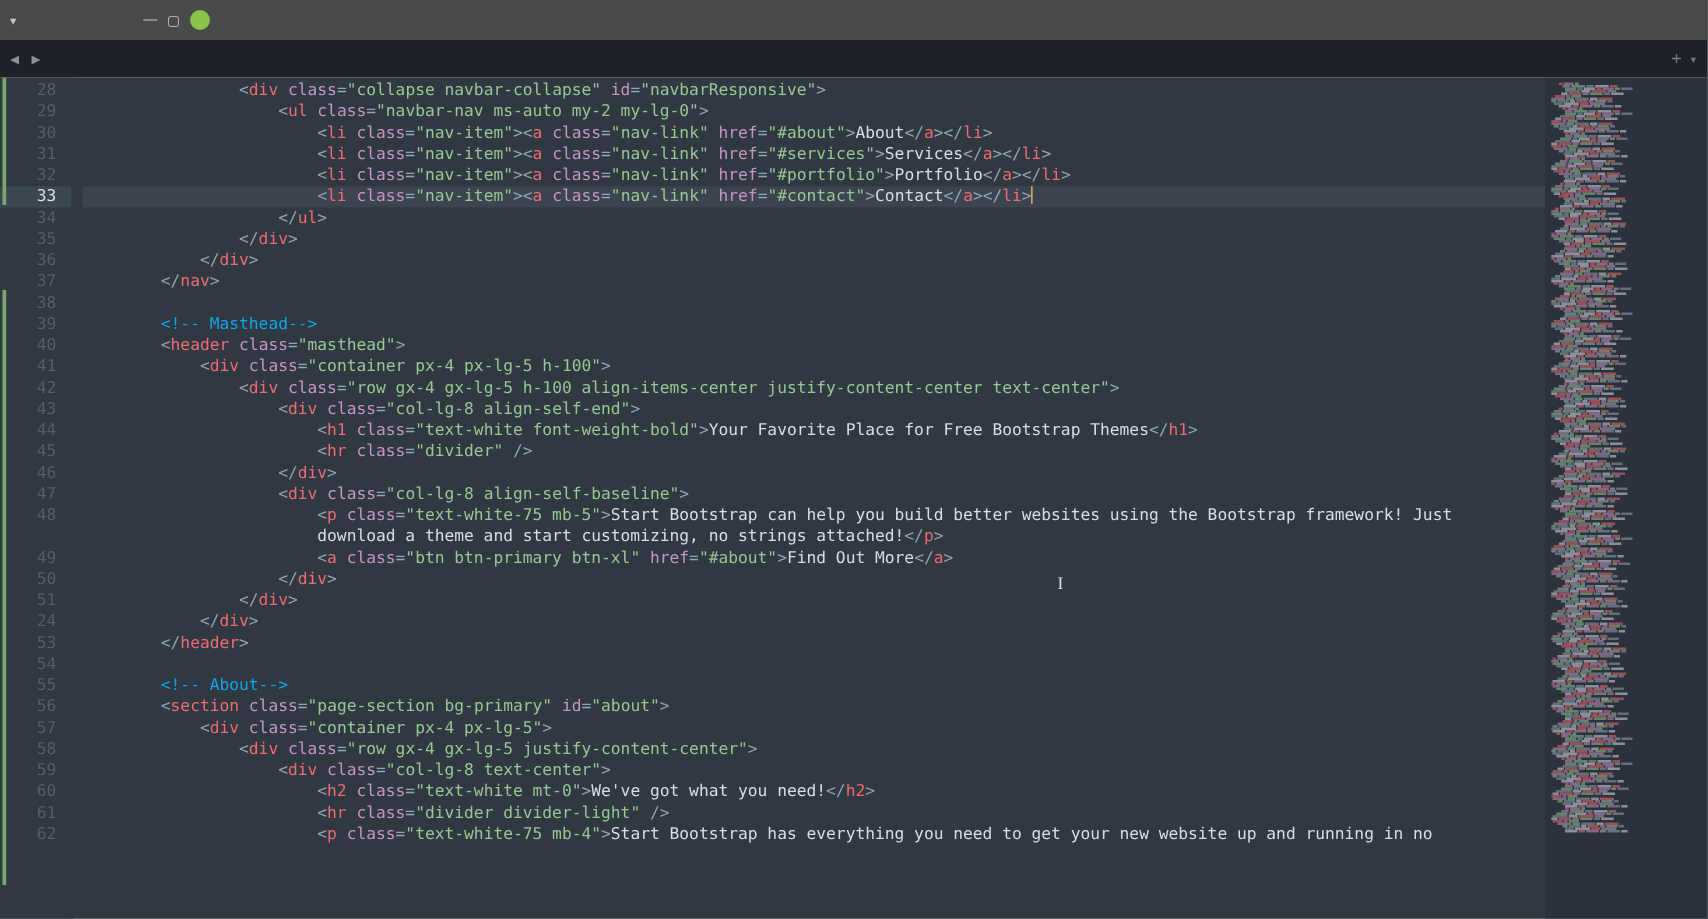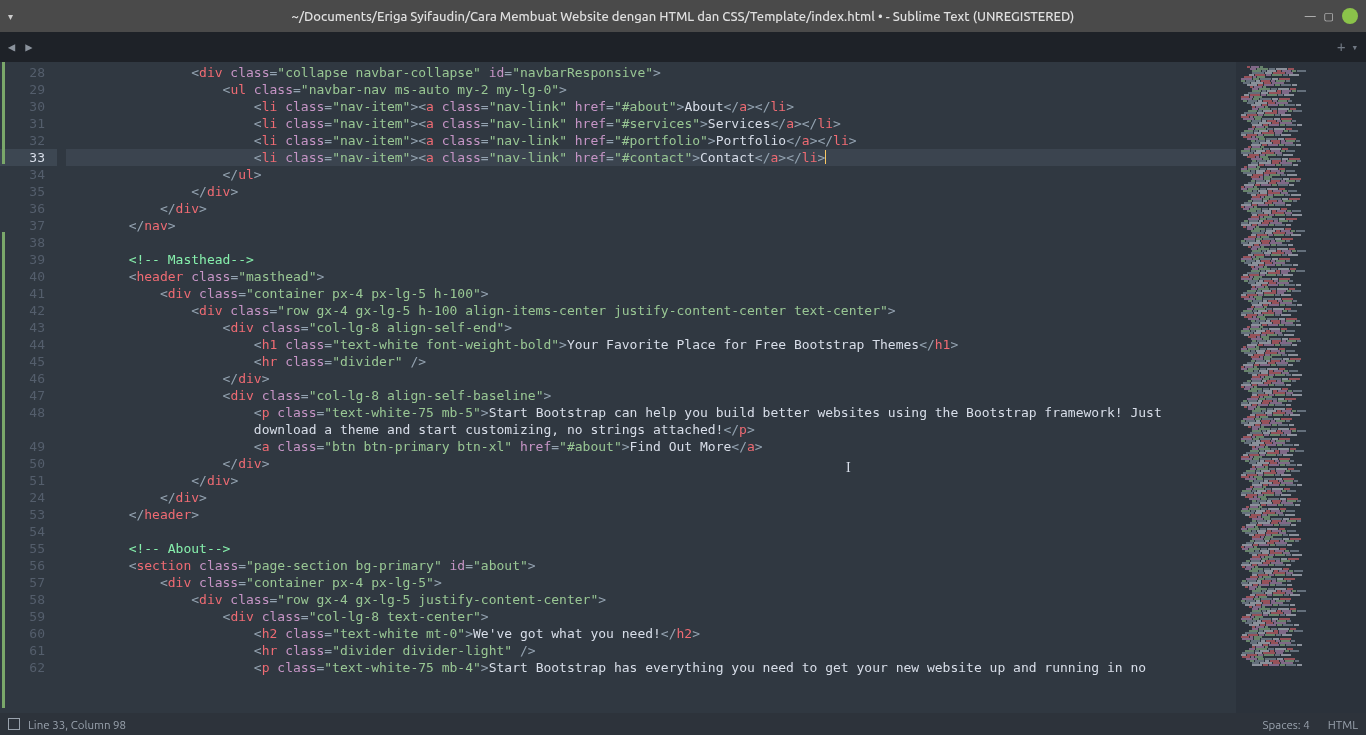--- a/index.html
+++ b/index.html
@@ -35,33 +35,32 @@
 .statusbar { height: 22px; background: #2d333b; display: flex; align-items: center; padding: 0 8px; color: #9aa3ae; font-size: 11.5px; font-family: "Ubuntu", sans-serif; }
 .statusbar .left { display: flex; align-items: center; gap: 8px; }
 .statusbar .right { margin-left: auto; display: flex; gap: 18px; }
 .st-icon { width: 12px; height: 12px; border: 1px solid #9aa3ae; display: inline-block; }
 
 .p { color: #94a3b1; } 
 .t { color: #ef6b73; } 
 .a { color: #c695c6; } 
 .s { color: #99c794; } 
 .tx { color: #d8dee9; } 
-.cm { color: #86efac; }
+.cm { color: #0ea5e9; }
 .cursor { display: inline-block; width: 1px; height: 14px; background: #fac863; vertical-align: -2px; }
 .ibeam { position: absolute; color: #d8dee9; font-family: serif; }
 </style>
 </head>
 <body>
 
 <div class="window">
   <div class="titlebar">
     <div class="titlebar-left">
       <span class="tb-menu-icon" style="color:#ccc;font-size:10px;">▾</span>
     </div>
-    <div class="titlebar-title">~/Documents/Eriga Syifaudin/Cara Membuat Website dengan HTML dan CSS/Template/index.html • - Sublime Text (UNREGISTERED)</div>
     <div class="titlebar-right" style="justify-content:flex-end;">
       <span class="win-min">—</span>
       <span class="win-max">▢</span>
       <span class="win-btn win-close"></span>
     </div>
   </div>
 
 
   <div class="tab-row">
     <div class="nav-arrows">
@@ -2514,23 +2513,13 @@
           <span class="mm-tok" style="width: 5px; background: rgb(239, 107, 115); opacity: 0.55;"></span>
           <span class="mm-tok" style="width: 10px; background: rgb(198, 149, 198); opacity: 0.55;"></span>
           <span class="mm-tok" style="width: 5px; background: rgb(153, 199, 148); opacity: 0.55;"></span>
           <span class="mm-tok" style="width: 10px; background: rgb(148, 163, 177); opacity: 0.55;"></span>
           <span class="mm-tok" style="width: 5px; background: rgb(216, 222, 233); opacity: 0.55;"></span>
         </div>
       </div>
     <span class="ibeam" style="left:846px;top:398px;font-size:14px;">I</span>
   </div>
 
-  <div class="statusbar">
-    <div class="left">
-      <span class="st-icon"></span>
-      <span>Line 33, Column 98</span>
-    </div>
-    <div class="right">
-      <span>Spaces: 4</span>
-      <span>HTML</span>
-    </div>
-  </div>
 </div>
 
 </body></html>

